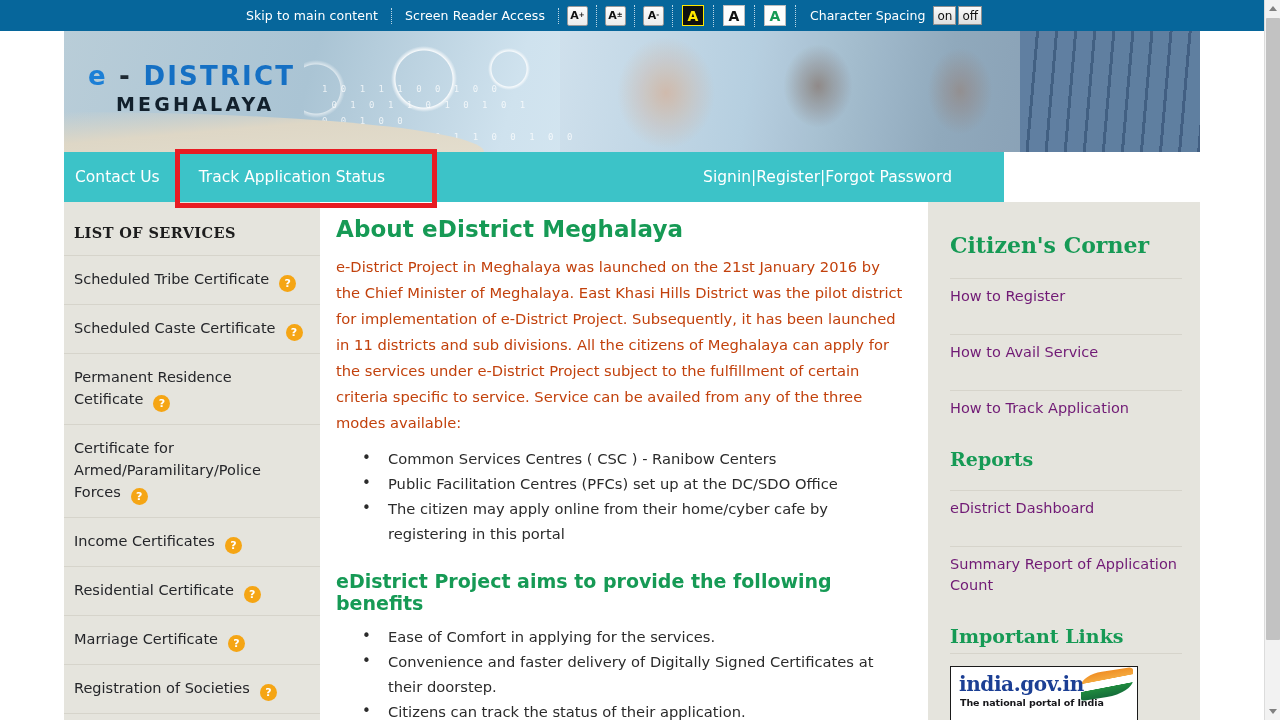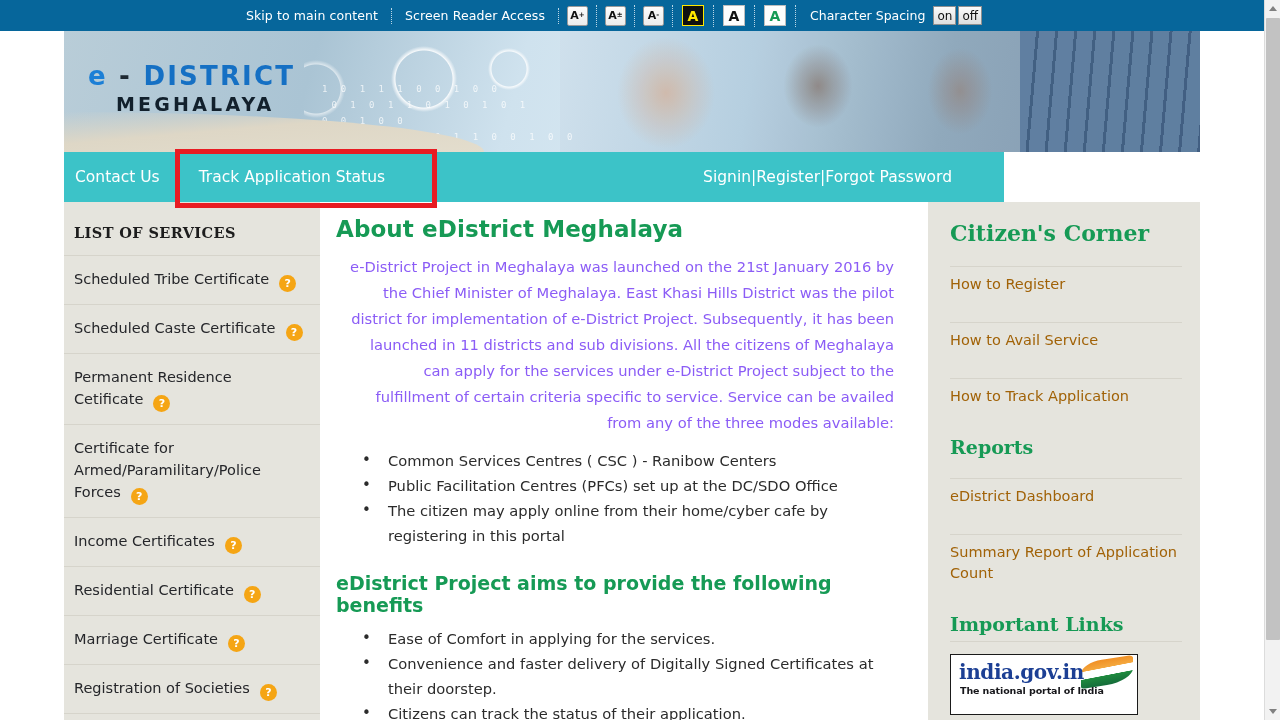--- a/index.html
+++ b/index.html
@@ -161,48 +161,47 @@
   }
   .main h1 {
     color: #169a55; font-size: 23px; margin: 0 0 12px 0; font-weight: bold;
     letter-spacing: .1px;
     font-family: "DejaVu Sans", "Liberation Sans", sans-serif;
   }
   .main h2 {
     color: #169a55; font-size: 19px; margin: 24px 0 8px 0; font-weight: bold;
   }
   .main p {
-    margin: 12px; color: #8b5cf6; font-size: 14.7px; line-height: 26px;
+    margin: 0; color: #c2410c; font-size: 14.7px; line-height: 26px;
     max-width: 580px;
-    text-align: right;
   }
   .main ul { margin: 10px 0 0 0; padding-left: 26px; list-style: none; }
   .main ul li {
     color: #2b2b2b; font-size: 14.7px; line-height: 25px;
     position: relative; padding-left: 26px; margin-bottom: 0px;
   }
   .main ul li::before {
     content: "\2022"; position: absolute; left: 0; top: 0; color: #2b2b2b; font-size: 15px;
   }
 
   .rightbar {
     width: 272px; flex: 0 0 272px; background: #e5e4dd;
     padding: 14px 18px 0 22px;
   }
   .rightbar h2 {
-    color: #169a55; font-size: 22px; margin: 4px 0 10px 0; font-weight: bold;
+    color: #169a55; font-size: 22px; margin: 16px 0 10px 0; font-weight: bold;
     font-family: "DejaVu Serif", "Liberation Serif", serif;
   }
   .rightbar h3 {
     color: #169a55; font-size: 19px; margin: 22px 0 6px 0; font-weight: bold;
     font-family: "DejaVu Serif", "Liberation Serif", serif;
   }
   .rb-link {
     display: block; border-top: 1px solid #d6d4cb;
-    padding: 7px 0 7px 0; color: #a16207; font-size: 14.5px;
+    padding: 7px 0 7px 0; color: #701a75; font-size: 14.5px;
     line-height: 21px; text-decoration: none; margin-top: 20px;
   }
   .rb-link.first { border-top: 1px solid #d6d4cb; }
   .links-wrap { border-top: 1px solid #d6d4cb; padding-top: 12px; margin-top: 2px; }
 
   .logo-india {
     width: 188px; height: 61px; background: #ffffff; border: 1px solid #1a1a1a;
     position: relative; margin-bottom: 10px; overflow: hidden;
   }
   .logo-india .ig-main {

